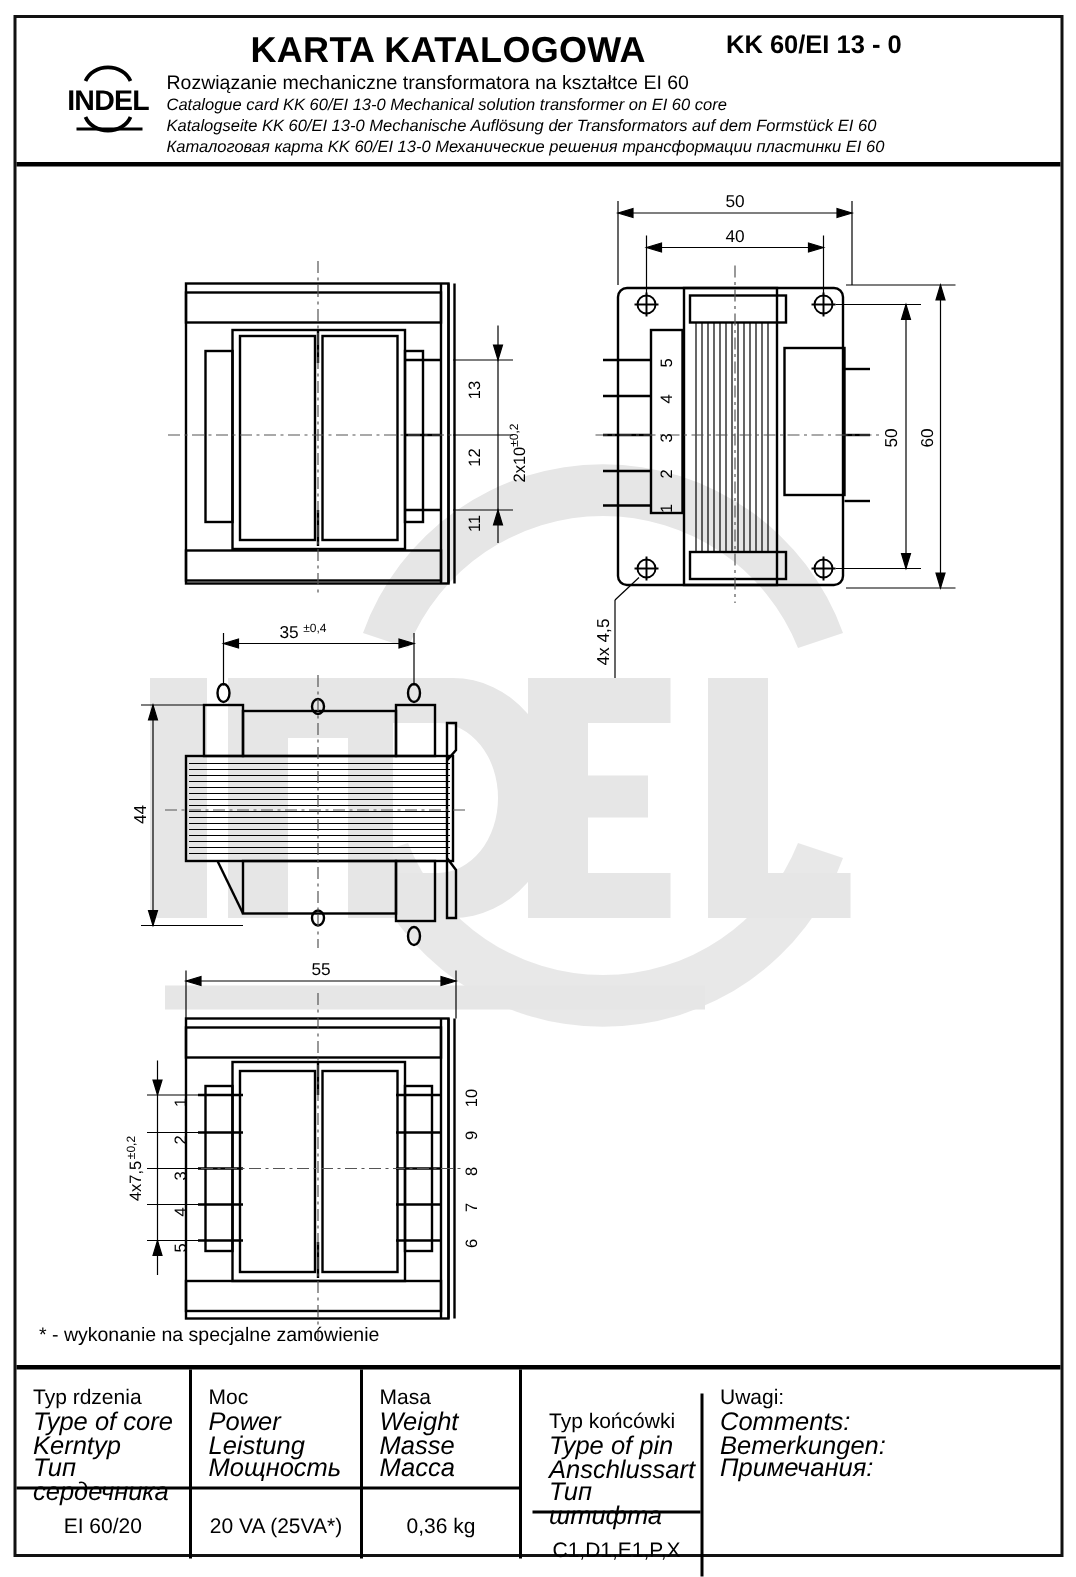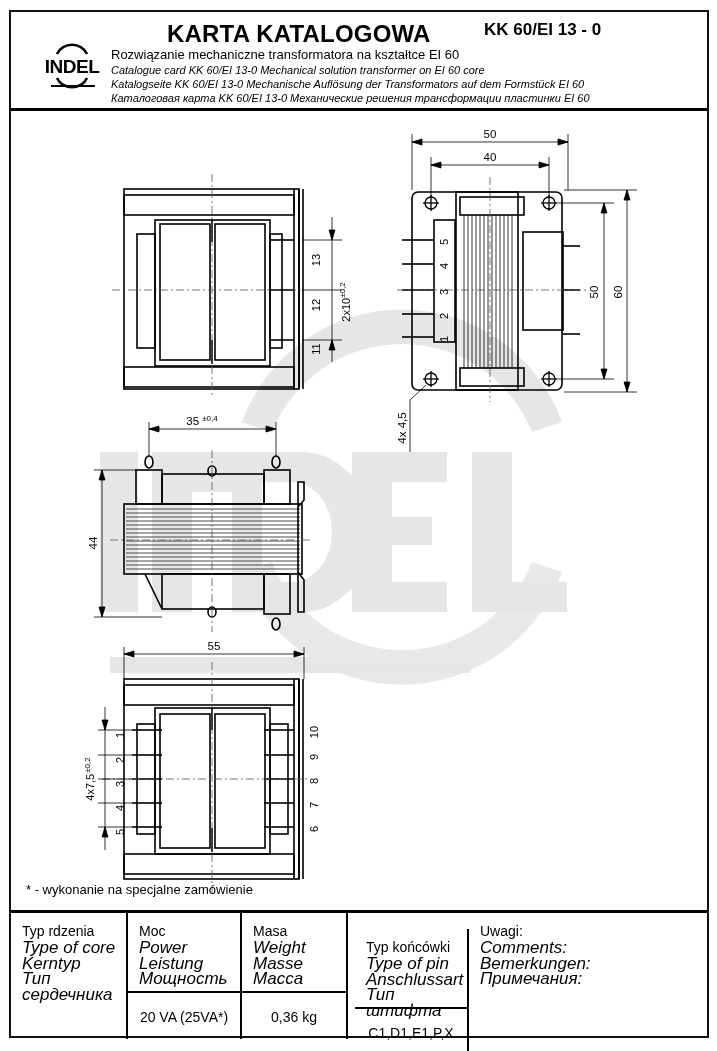--- a/index.html
+++ b/index.html
@@ -303,20 +303,21 @@
   <div class="footnote">* - wykonanie na specjalne zamówienie</div>
 
   <div class="table">
     <div class="col" style="left:0;width:117px;">
       <div class="hd">
         <div class="pl">Typ rdzenia</div>
         <div class="it">Type of core</div>
         <div class="it">Kerntyp</div>
         <div class="it">Тип сердечника</div>
       </div>
+      <div class="val">EI 60/20</div>
     </div>
     <div class="col" style="left:117px;width:114px;">
       <div class="hd">
         <div class="pl">Moc</div>
         <div class="it">Power</div>
         <div class="it">Leistung</div>
         <div class="it">Мощность</div>
       </div>
       <div class="val">20 VA  (25VA*)</div>
     </div>

